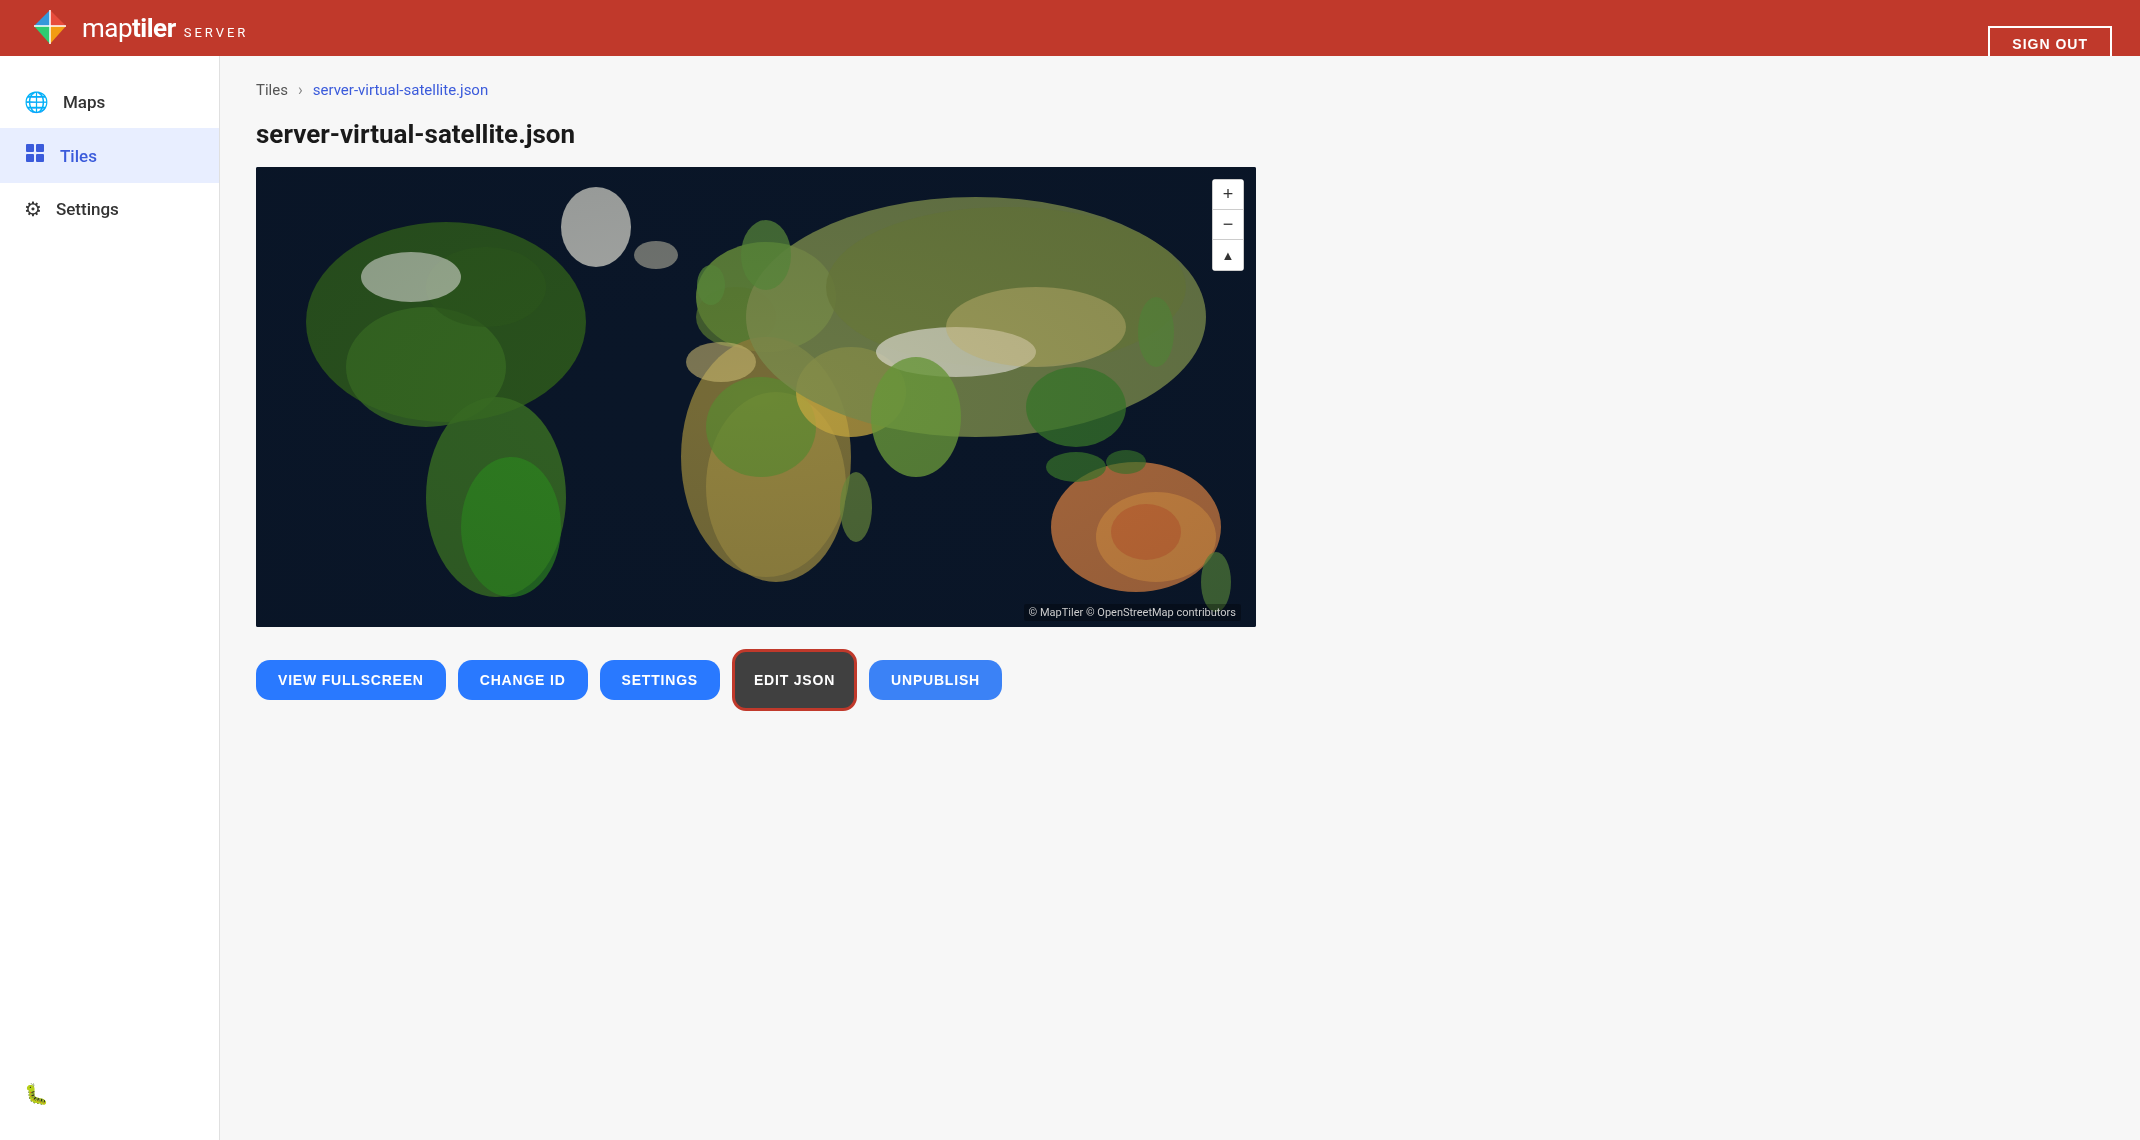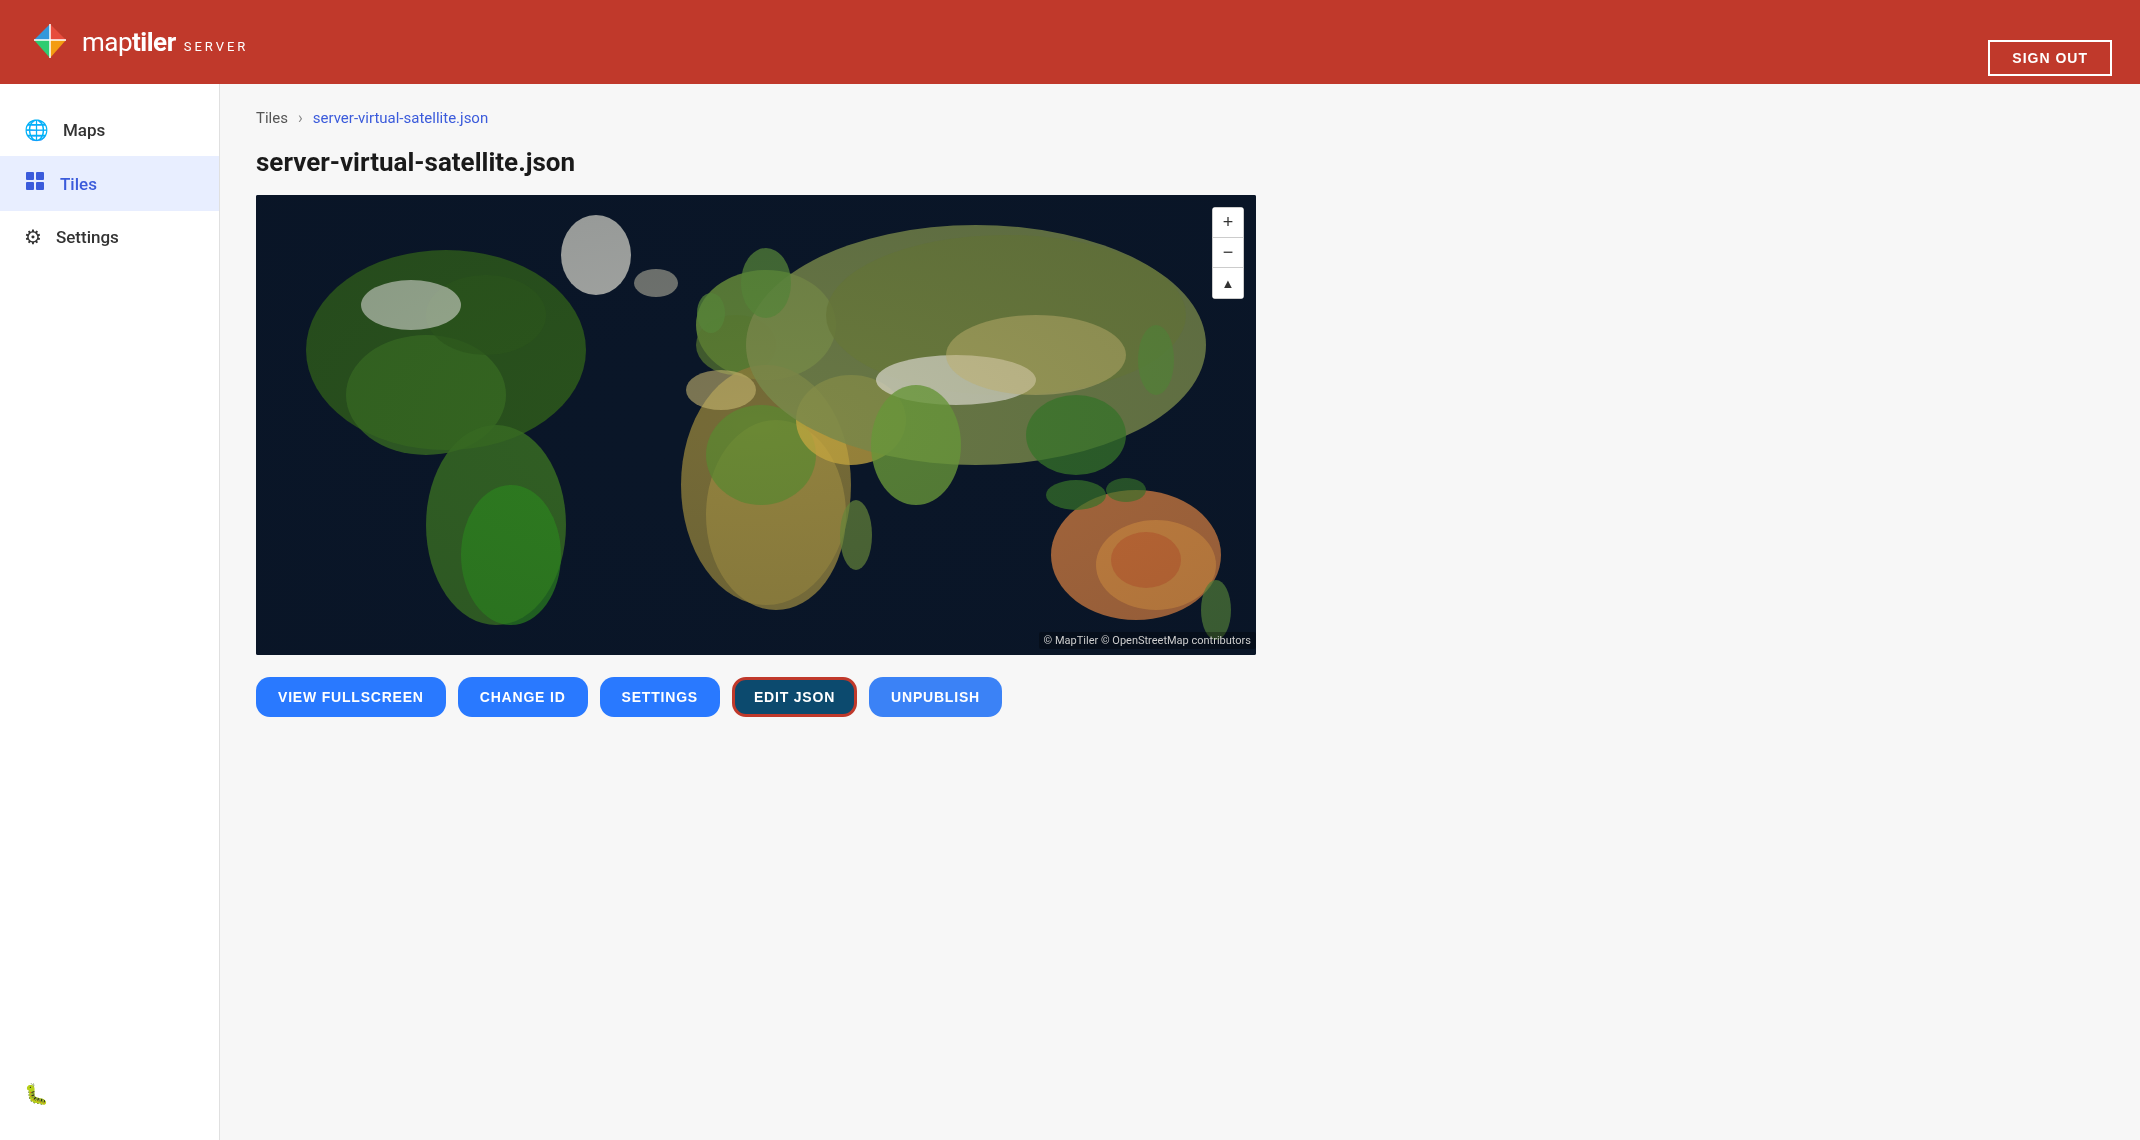--- a/index.html
+++ b/index.html
@@ -1,21 +1,21 @@
 <!DOCTYPE html>
 <html><head>
   <meta charset="utf-8">
   <style>
     * { box-sizing: border-box; margin: 0; padding: 0; }
     body { font-family: -apple-system, BlinkMacSystemFont, 'Segoe UI', Roboto, sans-serif; background: #f5f5f5; display: flex; flex-direction: column; height: 100vh; }
 
     
     #header {
       background: #c0392b;
-      height: 84px;
+      height: 56px;
       display: flex;
       align-items: center;
       justify-content: space-between;
       padding: 0 28px;
       flex-shrink: 0;
     }
     #logo-area {
       display: flex;
       align-items: center;
       gap: 10px;
@@ -169,21 +169,21 @@
       font-weight: 400;
       color: #333;
       display: flex;
       align-items: center;
       justify-content: center;
     }
     .map-ctrl-btn:last-child { border-bottom: none; }
     #map-attribution {
       position: absolute;
       bottom: 6px;
-      right: 0;
+      right: 15px;
       font-size: 11px;
       color: #ccc;
       background: rgba(0,0,0,0.3);
       padding: 2px 5px;
       border-radius: 2px;
     }
 
     
     #action-buttons {
       display: flex;
@@ -203,24 +203,24 @@
     }
     .btn-blue {
       background: #2979ff;
       color: #fff;
     }
     .btn-red-outline {
       background: #3b82f6;
       color: #fff;
     }
     .btn-edit-json {
-      background: #0c4a6e;
+      background: #404040;
       color: #fff;
       border: 3px solid #c0392b;
-      padding: 9px 19px;
+      padding: 20px 19px;
     }
   </style>
 </head>
 <body>
 
 <header id="header">
   <div id="logo-area">
 
     <svg id="logo-icon" viewBox="0 0 44 44" xmlns="http://www.w3.org/2000/svg">
       <polygon points="22,2 42,22 22,42 2,22" fill="none"></polygon>

